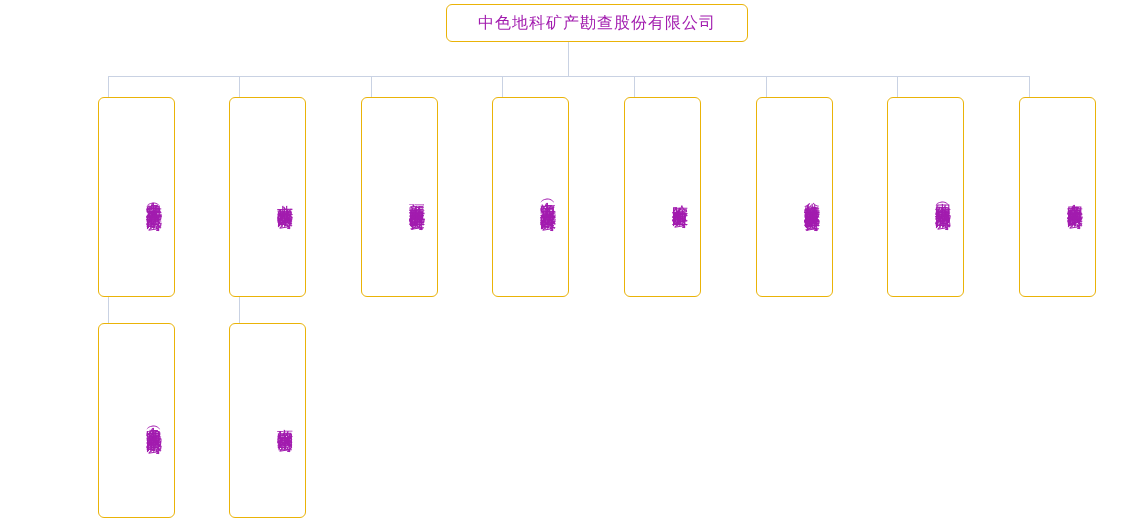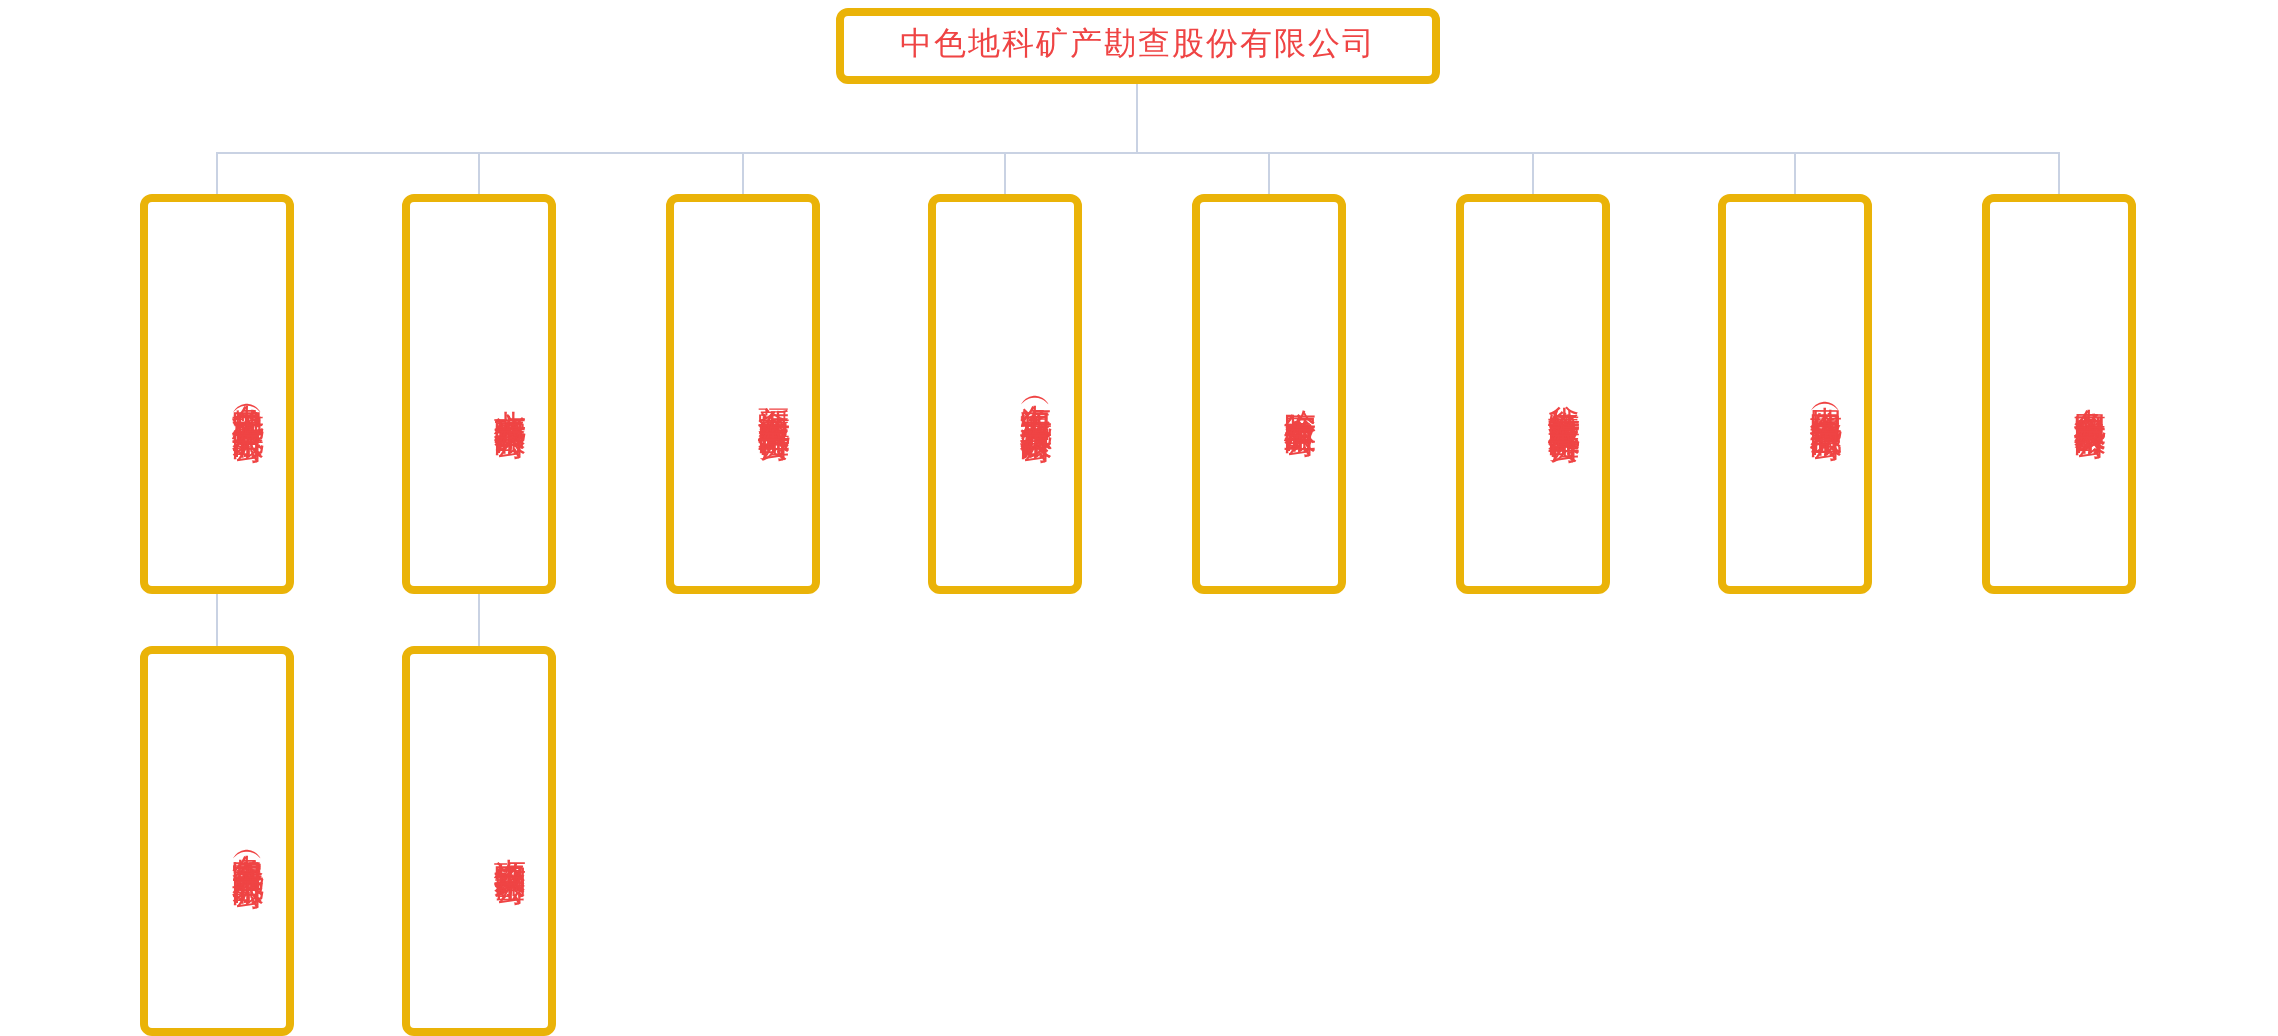--- a/index.html
+++ b/index.html
@@ -14,34 +14,35 @@
   #canvas {
     position: relative;
     width: 1139px;
     height: 518px;
     overflow: hidden;
     background: #ffffff;
   }
   .node {
     position: absolute;
     box-sizing: border-box;
-    border: 4px solid #eab308;
+    border: 1px solid #eab308;
     border-radius: 6px;
     background: #ffffff;
-    color: #ef4444;
+    color: #a21caf;
     writing-mode: vertical-rl;
     text-orientation: upright;
     white-space: nowrap;
     letter-spacing: 1px;
     line-height: 1.55;
     font-size: 16px;
     padding: 10px 8px;
     display: flex;
     align-items: flex-start;
     justify-content: center;
+    margin-left: 28px;
   }
   .node.root {
     writing-mode: horizontal-tb;
     text-orientation: mixed;
     align-items: center;
     justify-content: center;
     font-size: 16px;
     letter-spacing: 1px;
     padding: 0 16px;
   }

